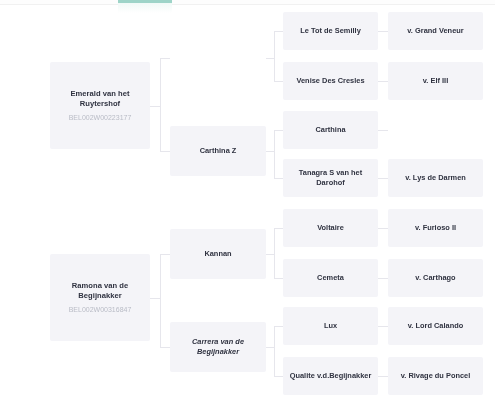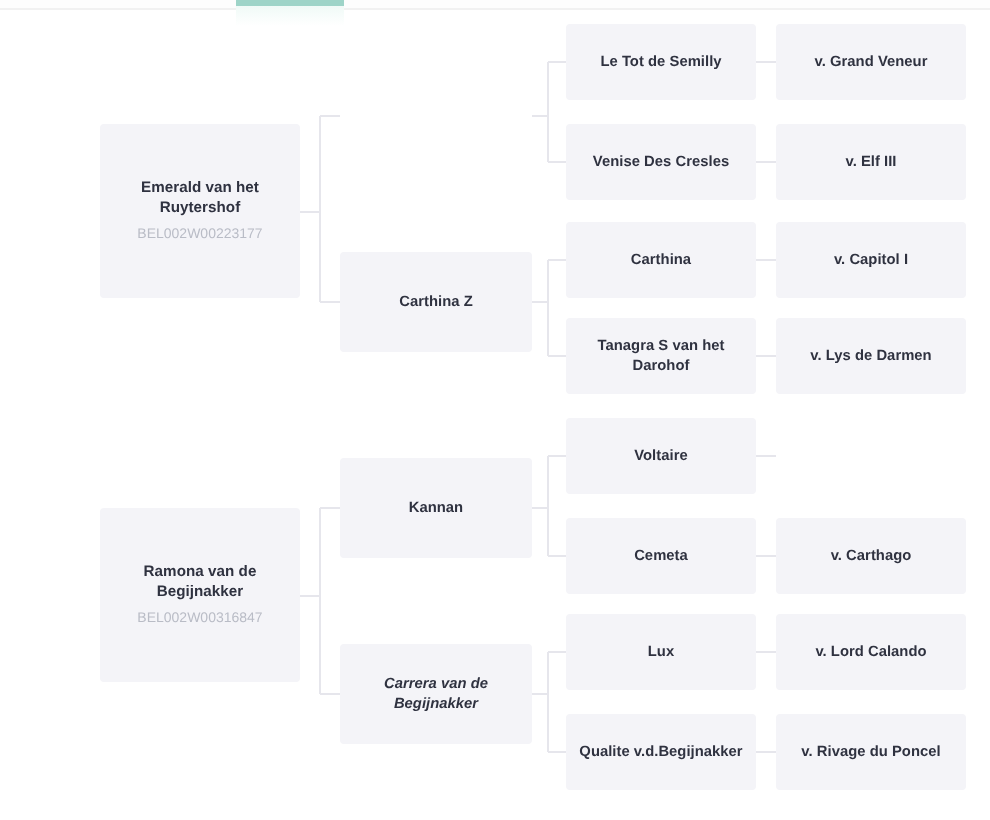--- a/index.html
+++ b/index.html
@@ -161,23 +161,20 @@
   <div class="node gen2" style="left:283px; top:159px;">
     <div class="nm">Tanagra S van het Darohof</div>
   </div>
 
   <div class="node gen3" style="left:388px; top:12px;">
     <div class="nm">v. Grand Veneur</div>
   </div>
   <div class="node gen3" style="left:388px; top:62px;">
     <div class="nm">v. Elf III</div>
   </div>
-  <div class="node gen3" style="left:388px; top:111px;">
-    <div class="nm">v. Capitol I</div>
-  </div>
   <div class="node gen3" style="left:388px; top:159px;">
     <div class="nm">v. Lys de Darmen</div>
   </div>
 
   <div class="node gen0" style="left:50px; top:254px;">
     <div class="nm">Ramona van de Begijnakker</div>
     <div class="uid">BEL002W00316847</div>
   </div>
 
   <div class="node gen1" style="left:170px; top:229px;">
@@ -193,20 +190,23 @@
   <div class="node gen2" style="left:283px; top:259px;">
     <div class="nm">Cemeta</div>
   </div>
   <div class="node gen2" style="left:283px; top:307px;">
     <div class="nm">Lux</div>
   </div>
   <div class="node gen2" style="left:283px; top:357px;">
     <div class="nm">Qualite v.d.Begijnakker</div>
   </div>
 
+  <div class="node gen3" style="left:388px; top:209px;">
+    <div class="nm">v. Furioso II</div>
+  </div>
   <div class="node gen3" style="left:388px; top:259px;">
     <div class="nm">v. Carthago</div>
   </div>
   <div class="node gen3" style="left:388px; top:307px;justify-content:center;">
     <div class="nm">v. Lord Calando</div>
   </div>
   <div class="node gen3" style="left:388px; top:357px;">
     <div class="nm">v. Rivage du Poncel</div>
   </div>
 

